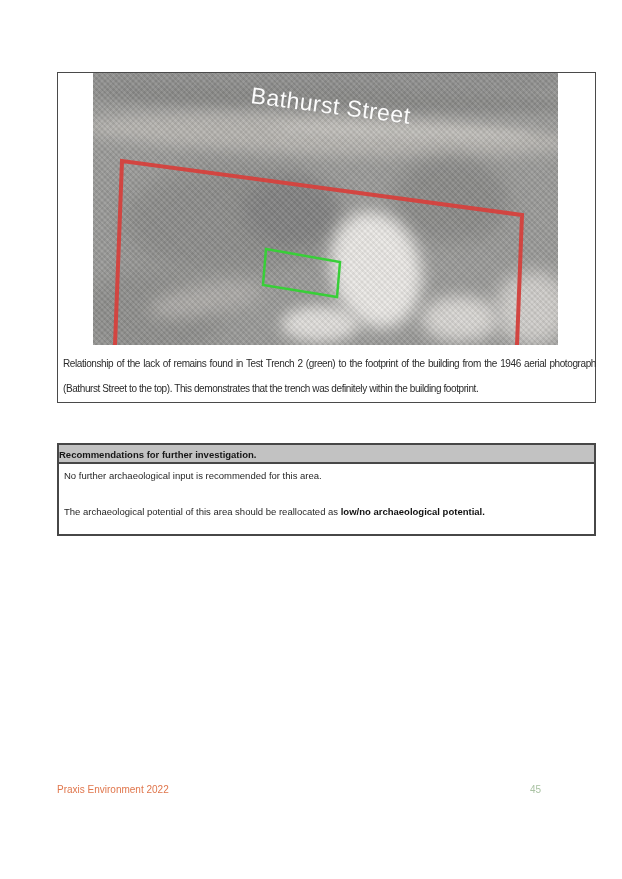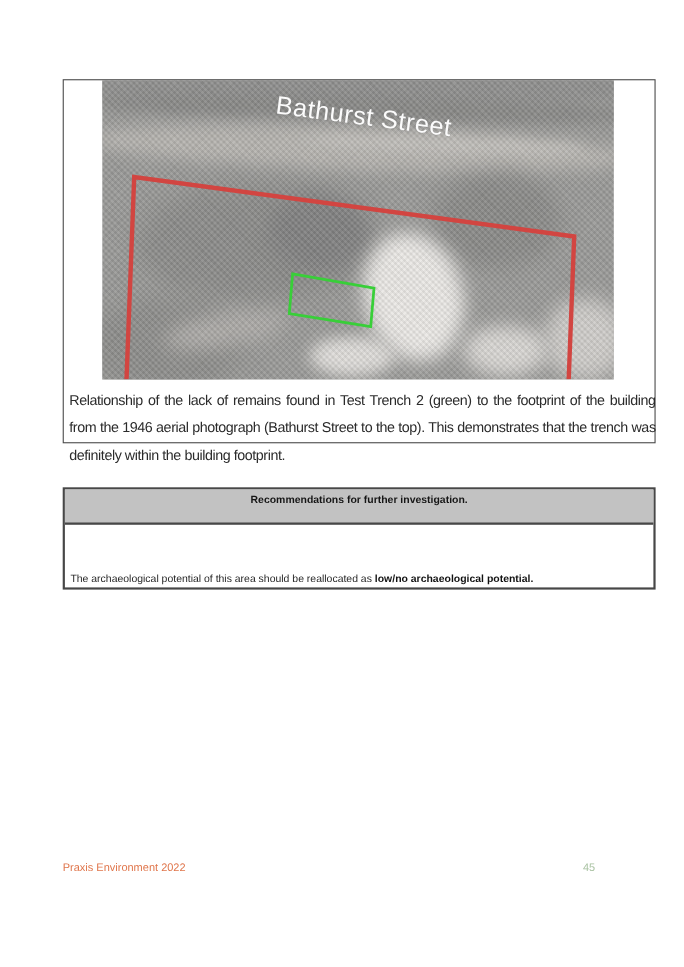--- a/index.html
+++ b/index.html
@@ -41,37 +41,37 @@
   }
   .street-label {
     position:absolute; left:158px; top:9px; font-size:23px; color:#fbfbfb;
     transform:rotate(7.5deg); transform-origin:left center;
     letter-spacing:0.5px; text-shadow:0 0 2px rgba(120,120,120,0.45);
     white-space:nowrap;
   }
   .overlay-svg { position:absolute; left:0; top:0; }
   .figure-caption {
     position:absolute; left:5px; top:278px; width:533px;
-    font-size:13px; letter-spacing:-0.4px; line-height:25px;
+    font-size:10px; letter-spacing:-0.4px; line-height:25px;
     text-align:justify; color:#2b2b2b;
   }
 
   
   .rec-table {
     position:absolute; left:57px; top:443px; width:539px; height:93px;
     border:2px solid #474747; background:#ffffff;
   }
   .rec-header {
-    height:32px; line-height:19px; background:#c2c2c2;
+    height:19px; line-height:19px; background:#c2c2c2;
     border-bottom:2px solid #474747;
-    text-align:center; font-weight:bold; font-size:9.5px; color:#161616;
+    text-align:left; font-weight:bold; font-size:9.5px; color:#161616;
   }
   .rec-body { padding:5px 5px 0 5px; font-size:9.5px; color:#262626; }
   .rec-line1 { margin-top:1px; }
-  .rec-line2 { margin-top:39px; }
+  .rec-line2 { margin-top:25px; }
   .rec-line2 b { font-weight:bold; color:#111111; }
 
   
   .footer-left { position:absolute; left:57px;  top:784px; font-size:10px; }
   .footer-page { position:absolute; left:530px; top:784px; font-size:10px; }
 </style>
 </head>
 <body>
 
 <div class="page">
@@ -100,20 +100,21 @@
 
       <div class="street-label">Bathurst Street</div>
     </div>
 
     <div class="figure-caption">Relationship of the lack of remains found in Test Trench 2 (green) to the footprint of the building from the 1946 aerial photograph (Bathurst Street to the top).  This demonstrates that the trench was definitely within the building footprint.</div>
   </div>
 
   <div class="rec-table">
     <div class="rec-header">Recommendations for further investigation.</div>
     <div class="rec-body">
+      <div class="rec-line1">No further archaeological input is recommended for this area.</div>
       <div class="rec-line2">
         <span>The archaeological potential of this area should be reallocated as </span><b>low/no archaeological potential.</b>
       </div>
     </div>
   </div>
 
   <div class="footer-left" style="color: rgb(224, 118, 76); text-align: right;">Praxis Environment 2022</div>
   <div class="footer-page" style="color: rgb(169, 194, 162);">45</div>
 
 </div>

